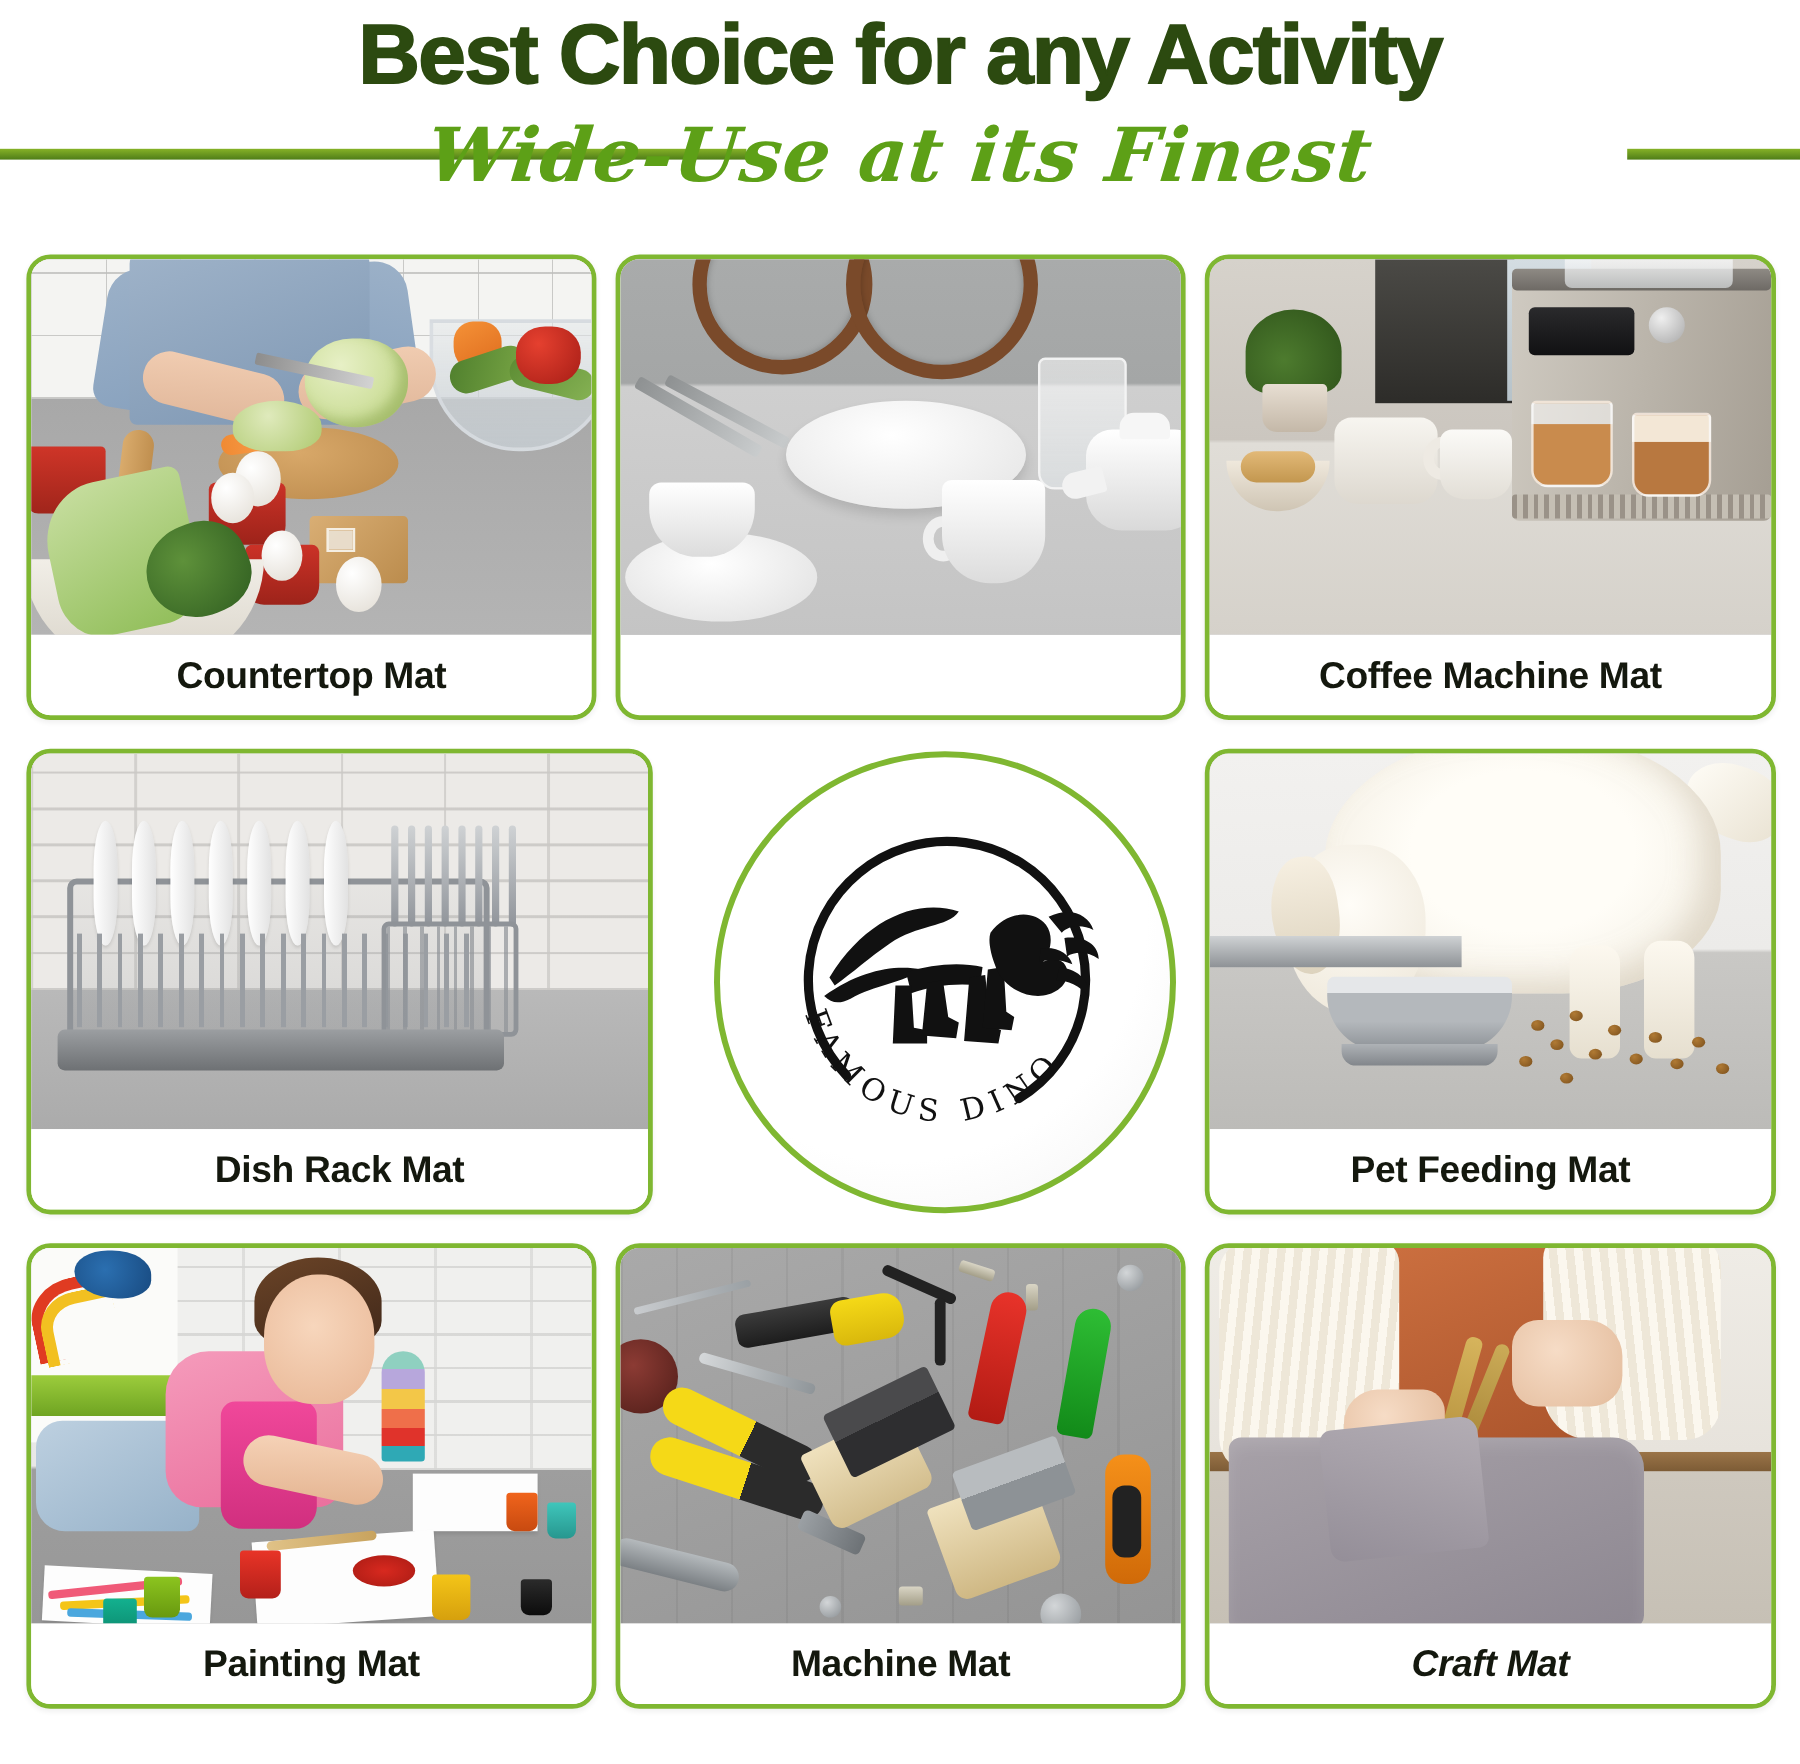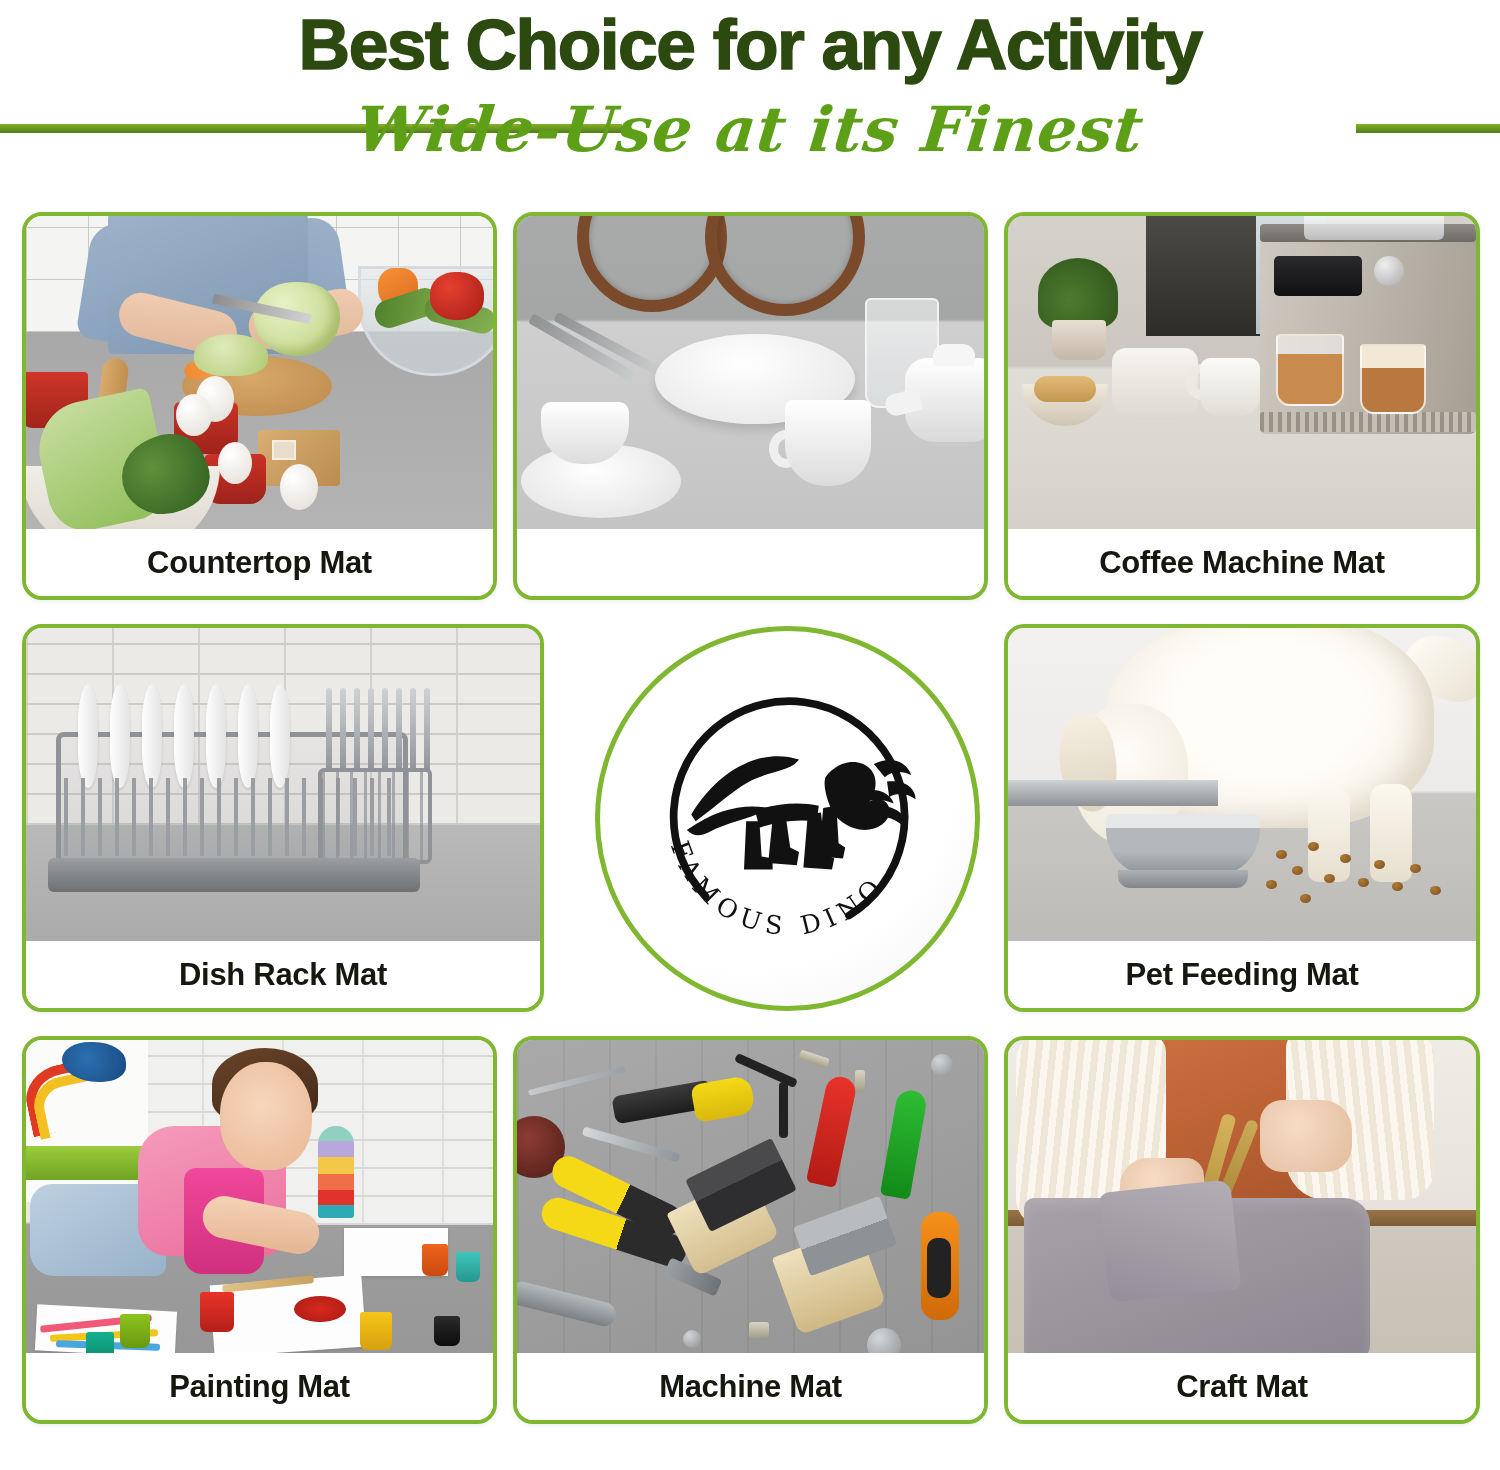--- a/index.html
+++ b/index.html
@@ -98,21 +98,21 @@
 
   
   .c1 { left: 0;    top: 0;   width: 475px; height: 388px; }
   .c2 { left: 491;  }
   .c2 { left: 491px; top: 0;   width: 475px; height: 388px; }
   .c3 { left: 982px; top: 0;   width: 476px; height: 388px; }
   .c4 { left: 0;    top: 412px; width: 522px; height: 388px; }
   .c5 { left: 982px; top: 412px; width: 476px; height: 388px; }
   .c6 { left: 0;    top: 824px; width: 475px; height: 388px; }
   .c7 { left: 491px; top: 824px; width: 475px; height: 388px; }
-  .c8 { left: 982px; top: 824px; width: 476px; height: 388px; }
+  .c8 { left: 982px; top: 824px; width: 476px; height: 388px; font-style: italic; }
 
   .c1 .photo, .c2 .photo, .c3 .photo,
   .c4 .photo, .c5 .photo,
   .c6 .photo, .c7 .photo, .c8 .photo { height: 313px; }
   .c1 .caption, .c2 .caption, .c3 .caption,
   .c4 .caption, .c5 .caption,
   .c6 .caption, .c7 .caption, .c8 .caption { height: 67px; }
 
   
   .logo-wrap {

